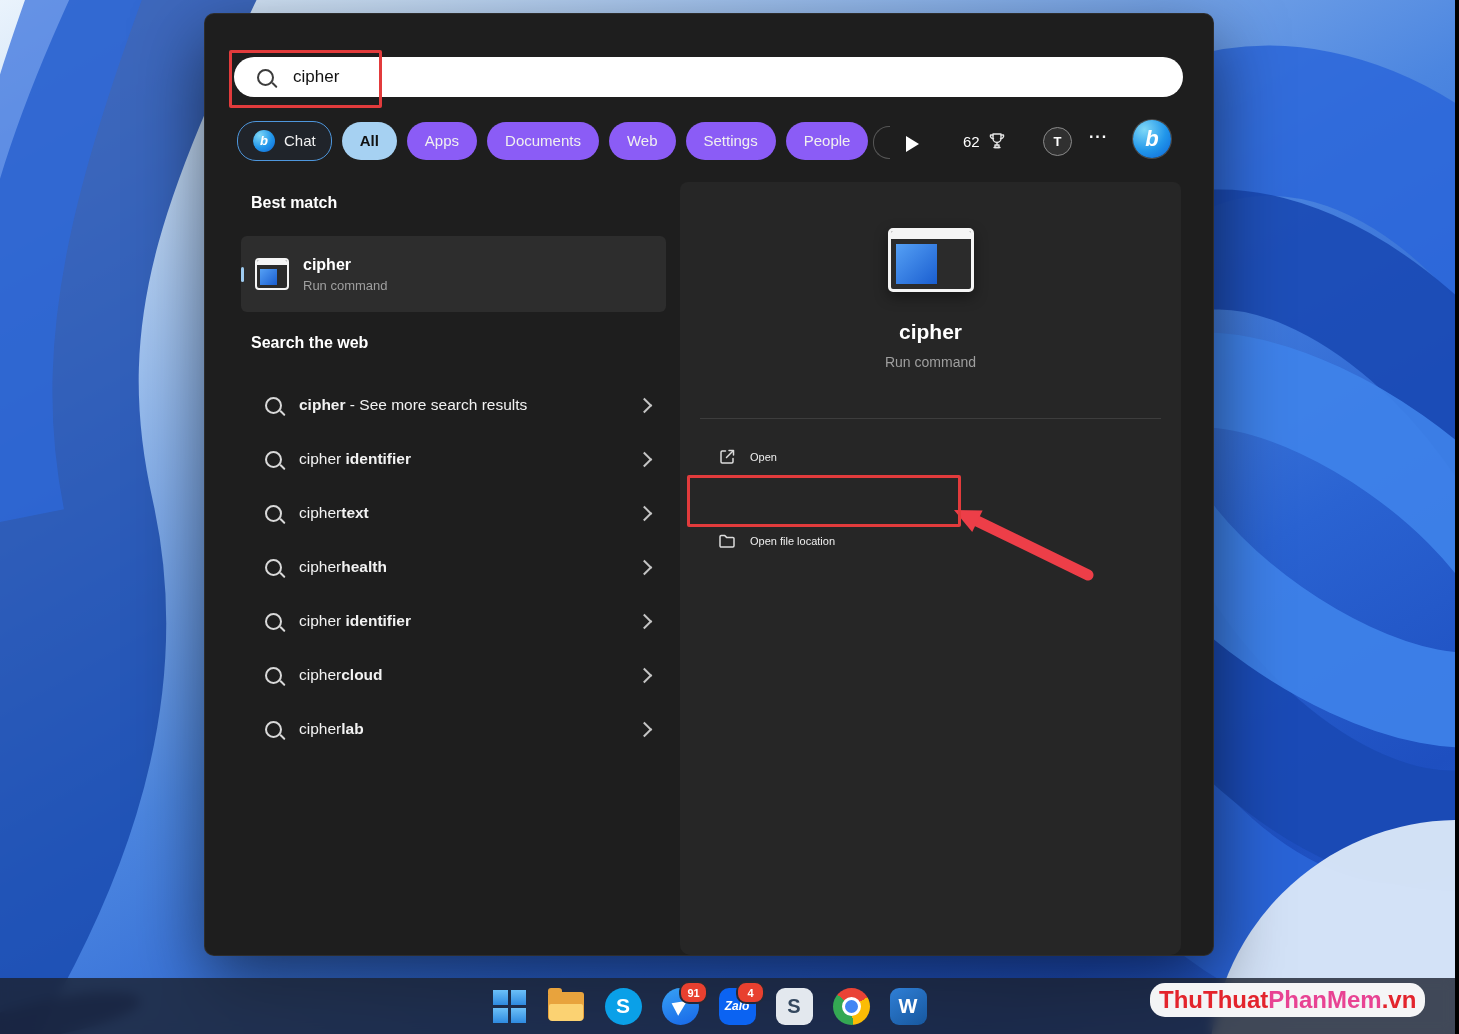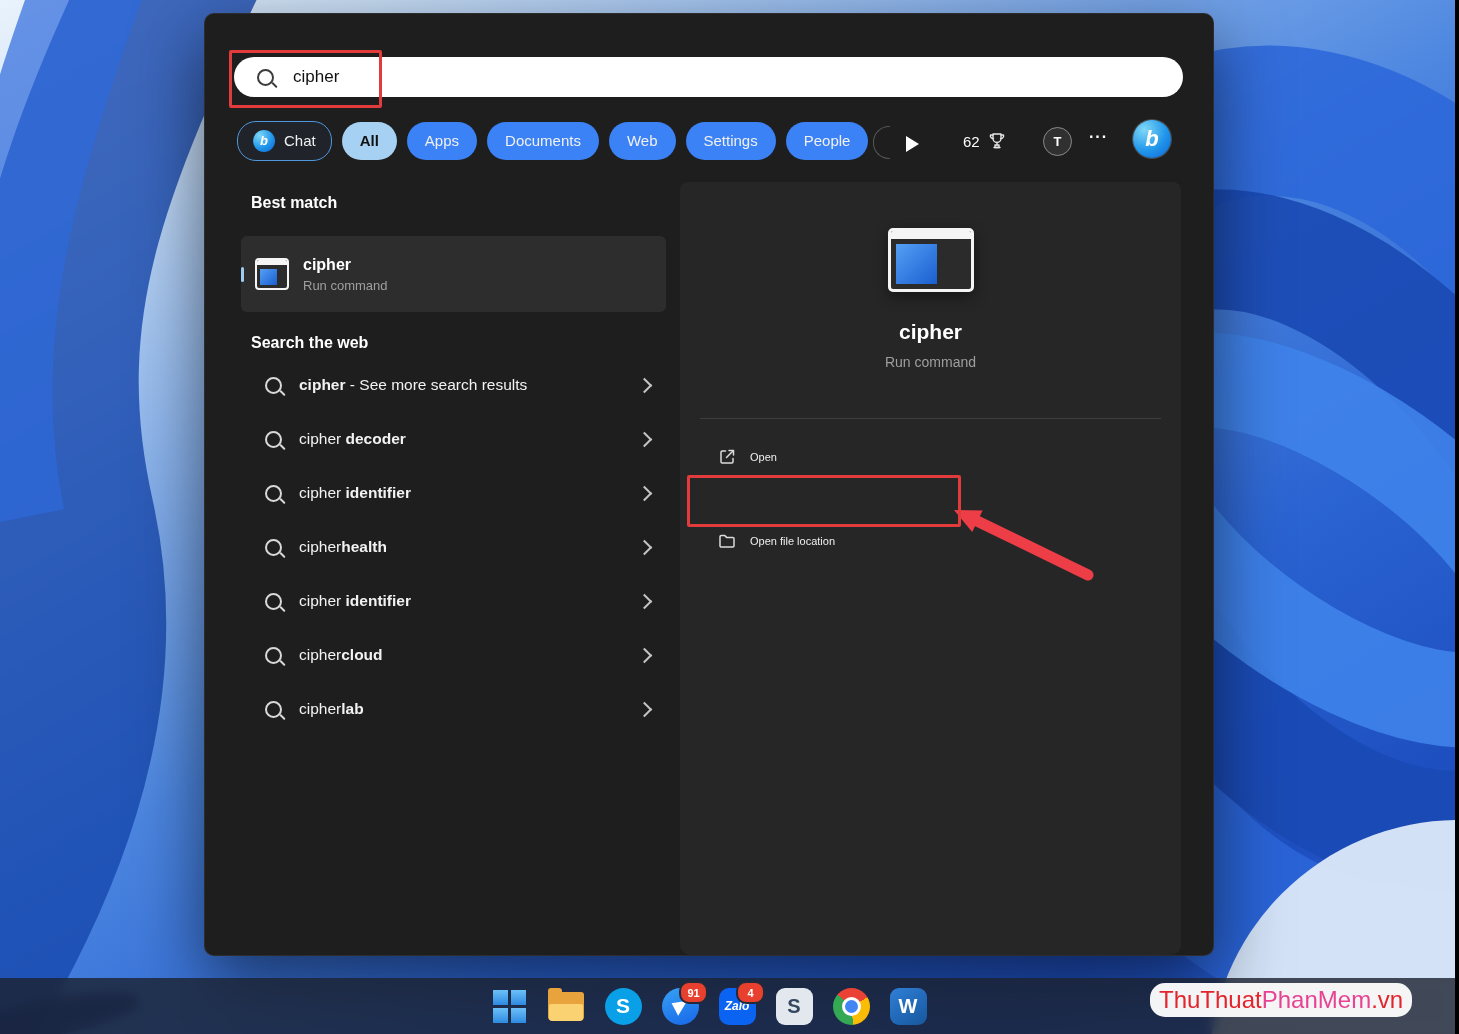--- a/index.html
+++ b/index.html
@@ -18,21 +18,21 @@
   .hl-search{left:24px;top:36px;width:147px;height:52px;}
 
   .mag{display:inline-block;position:relative;width:13px;height:13px;border:2px solid #3c3c3c;border-radius:50%;flex:none;}
   .mag::after{content:"";position:absolute;width:7px;height:2px;background:#3c3c3c;right:-6px;bottom:-2px;transform:rotate(45deg);border-radius:1px;}
   .mag-light{border-color:#d9d9d9;}
   .mag-light::after{background:#d9d9d9;}
 
   
   .tabs{position:absolute;left:32px;top:107px;height:39px;display:flex;gap:10px;align-items:center;}
   .pill{display:inline-flex;align-items:center;justify-content:center;height:38px;padding:0 18px;border-radius:19px;
-    background:#3b82f6;color:#f0f0f0;font-size:15px;white-space:nowrap;cursor:default;}
+    background:#8b5cf6;color:#f0f0f0;font-size:15px;white-space:nowrap;cursor:default;}
   .pill.sel{background:#a6d1f2;color:#111;font-weight:600;}
   .pill.chat{background:#20242a;border:1px solid #4e97dd;gap:9px;padding:0 15px;}
   .pill-frag{position:absolute;left:668px;top:112px;width:16px;height:31px;border:1px solid #5f5f5f;border-right:none;border-radius:16px 0 0 16px;opacity:.85;}
   .play{position:absolute;left:701px;top:122px;width:0;height:0;border-left:13px solid #fff;border-top:8px solid transparent;border-bottom:8px solid transparent;}
   .rewards{position:absolute;left:758px;top:112px;height:30px;display:flex;align-items:center;gap:7px;color:#fff;font-size:15px;}
   .rewards svg{width:20px;height:20px;stroke:#e6e6e6;fill:none;stroke-width:1.4;stroke-linecap:round;stroke-linejoin:round;}
   .avatar{position:absolute;left:838px;top:113px;width:29px;height:29px;border-radius:50%;background:#303030;border:1px solid #8a8a8a;
     color:#fff;font-size:13px;font-weight:600;display:flex;align-items:center;justify-content:center;box-sizing:border-box;}
   .more{position:absolute;left:884px;top:114px;color:#fff;font-weight:700;font-size:16px;letter-spacing:1px;}
   .bing{border-radius:50%;background:radial-gradient(circle at 30% 25%,#7fd8f7,#2196ea 55%,#0d63d6);
@@ -51,21 +51,21 @@
   .bc-sub{color:#9f9f9f;font-size:13px;margin-top:4px;}
 
   .win-icon{position:relative;background:#2b2b2b;border:3px solid #f5f5f5;border-radius:5px;overflow:hidden;flex:none;box-sizing:border-box;}
   .win-icon::before{content:"";position:absolute;left:0;top:0;right:0;height:8px;background:#f5f5f5;}
   .win-icon::after{content:"";position:absolute;left:5px;top:13px;width:52%;bottom:5px;background:linear-gradient(135deg,#55a0f5,#1a5ed0);}
   .win-lg{position:absolute;left:50%;transform:translateX(-50%);top:46px;width:86px;height:64px;box-shadow:0 5px 14px rgba(0,0,0,.4);}
   .win-sm{width:34px;height:32px;border-width:2px;border-radius:4px;}
   .win-sm::before{height:5px;}
   .win-sm::after{left:3px;top:9px;bottom:3px;width:55%;}
 
-  .web-list{position:absolute;left:36px;top:344px;width:425px;}
+  .web-list{position:absolute;left:36px;top:364px;width:425px;}
   .web-row{height:54px;display:flex;align-items:center;gap:17px;padding:0 16px 0 24px;box-sizing:border-box;border-radius:6px;}
   .web-row .txt{color:#f2f2f2;font-size:15.5px;flex:1;}
   .web-row .tail{font-weight:700;}
   .web-row.first .tail{font-weight:400;}
   .web-row.first .head{font-weight:700;}
   .chev{width:9px;height:9px;border-top:2px solid #c4c4c4;border-right:2px solid #c4c4c4;transform:rotate(45deg);flex:none;}
 
   
   .preview{position:absolute;left:475px;top:168px;width:501px;bottom:0;background:#262626;border-radius:8px 8px 10px 10px;}
   .pv-title{position:absolute;top:138px;width:100%;text-align:center;color:#fff;font-size:21px;font-weight:600;}
@@ -94,21 +94,21 @@
   .steam{width:37px;height:37px;border-radius:9px;background:#e3e8ee;color:#33475e;font-weight:700;font-size:20px;display:flex;align-items:center;justify-content:center;}
   .chrome{position:relative;width:37px;height:37px;border-radius:50%;
     background:conic-gradient(from -50deg,#ea4335 0deg 110deg,#fbbc05 110deg 225deg,#34a853 225deg 360deg);}
   .chrome::after{content:"";position:absolute;inset:9px;background:#4285f4;border:3px solid #fff;border-radius:50%;box-sizing:border-box;}
   .word{width:37px;height:37px;border-radius:9px;background:linear-gradient(145deg,#2f7fd6,#17579e);color:#fff;font-weight:700;font-size:20px;display:flex;align-items:center;justify-content:center;}
   .badge{position:absolute;top:-5px;right:-8px;min-width:19px;height:19px;border-radius:10px;background:#e8402f;color:#fff;
     font-size:11px;font-weight:700;display:flex;align-items:center;justify-content:center;padding:0 3px;border:2px solid #222a3a;box-sizing:content-box;}
 
   
   .watermark{position:absolute;left:1150px;top:983px;background:rgba(255,255,255,.95);border-radius:15px;padding:3px 9px;
-    font-size:24px;font-weight:400;white-space:nowrap;}
+    font-size:24px;font-weight:700;white-space:nowrap;}
   .w1,.w3{color:#e3242c;}
   .w2{color:#e84393;}
 </style>
 </head>
 <body>
 
 <div class="stage">
 
   <svg class="wallpaper" viewBox="0 0 1459 1034" width="1459" height="1034">
     <path d="M 210 -100 C 90 150, 20 300, 70 520 C 110 700, 40 880, -80 1060" fill="none" stroke="#1747ad" stroke-width="170" opacity="0.8"></path>
@@ -178,26 +178,26 @@
     <div class="h-web">Search the web</div>
 
     <div class="web-list">
       <div class="web-row first">
         <span class="mag mag-light"></span>
         <span class="txt"><span class="head">cipher</span><span class="tail"> - See more search results</span></span>
         <span class="chev"></span>
       </div>
       <div class="web-row">
         <span class="mag mag-light"></span>
-        <span class="txt"><span class="head">cipher </span><span class="tail">decoder</span></span>
-        <span class="chev"></span>
-      </div>
-      <div class="web-row">
-        <span class="mag mag-light"></span>
         <span class="txt"><span class="head">cipher </span><span class="tail">identifier</span></span>
+        <span class="chev"></span>
+      </div>
+      <div class="web-row">
+        <span class="mag mag-light"></span>
+        <span class="txt"><span class="head">cipher</span><span class="tail">text</span></span>
         <span class="chev"></span>
       </div>
       <div class="web-row">
         <span class="mag mag-light"></span>
         <span class="txt"><span class="head">cipher</span><span class="tail">health</span></span>
         <span class="chev"></span>
       </div>
       <div class="web-row">
         <span class="mag mag-light"></span>
         <span class="txt"><span class="head">cipher </span><span class="tail">identifier</span></span>

